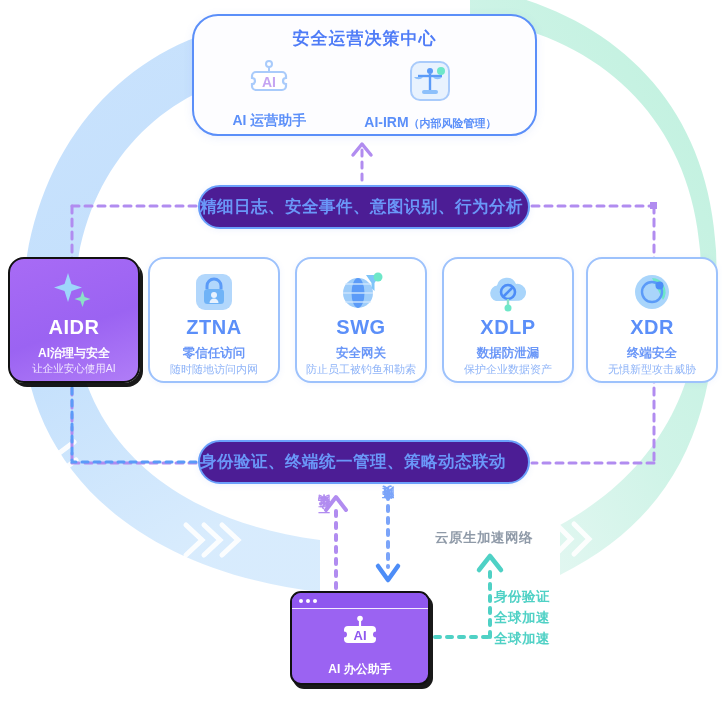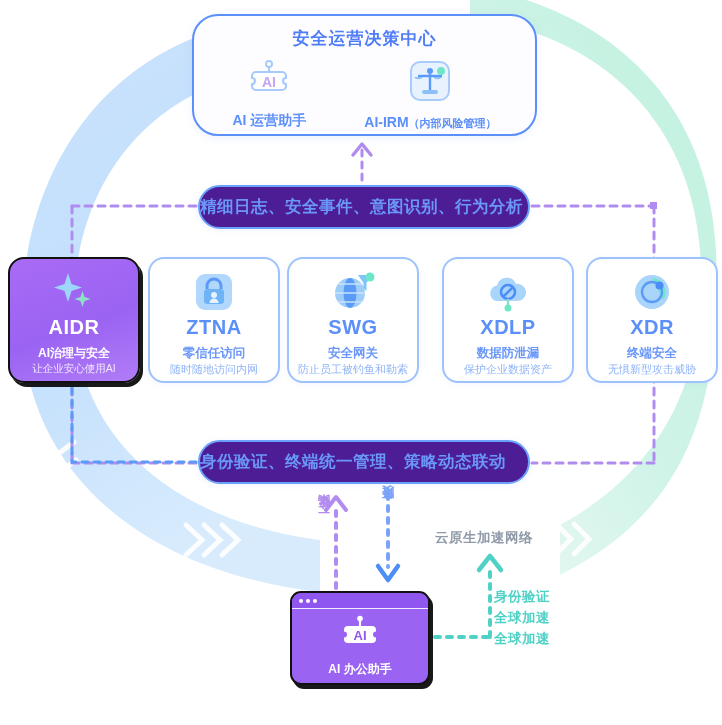--- a/index.html
+++ b/index.html
@@ -57,21 +57,21 @@
   .card-icon { height:44px; display:flex; align-items:center; justify-content:center; }
   .card-title { font-size:20px; font-weight:700; color:#5b8ff9; margin-top:2px; letter-spacing:.5px; }
   .card-sub   { font-size:12.5px; font-weight:700; color:#6a97f8; margin-top:6px; }
   .card-desc  { font-size:11px; color:#8fb4f8; }
   .card.aidr .card-title { color:#ffffff; font-size:20px; }
   .card.aidr .card-sub   { color:#ffffff; font-size:12px; }
   .card.aidr .card-desc  { color:#f1e6ff; font-size:10.5px; }
 
   #card-aidr { left:8px;   }
   #card-ztna { left:148px;text-align:center; }
-  #card-swg  { left:287px; }
+  #card-swg  { left:295px; }
   #card-xdlp { left:442px; }
   #card-xdr  { left:586px; }
 
   
   #win-ai {
     position:absolute; left:290px; top:591px; width:140px; height:94px;
     border:2.5px solid #111; border-radius:11px; overflow:hidden;
     background:#9b63f2; box-shadow:3px 4px 0 rgba(0,0,0,.9); z-index:7;
     display:flex; flex-direction:column; align-items:center;
   }

